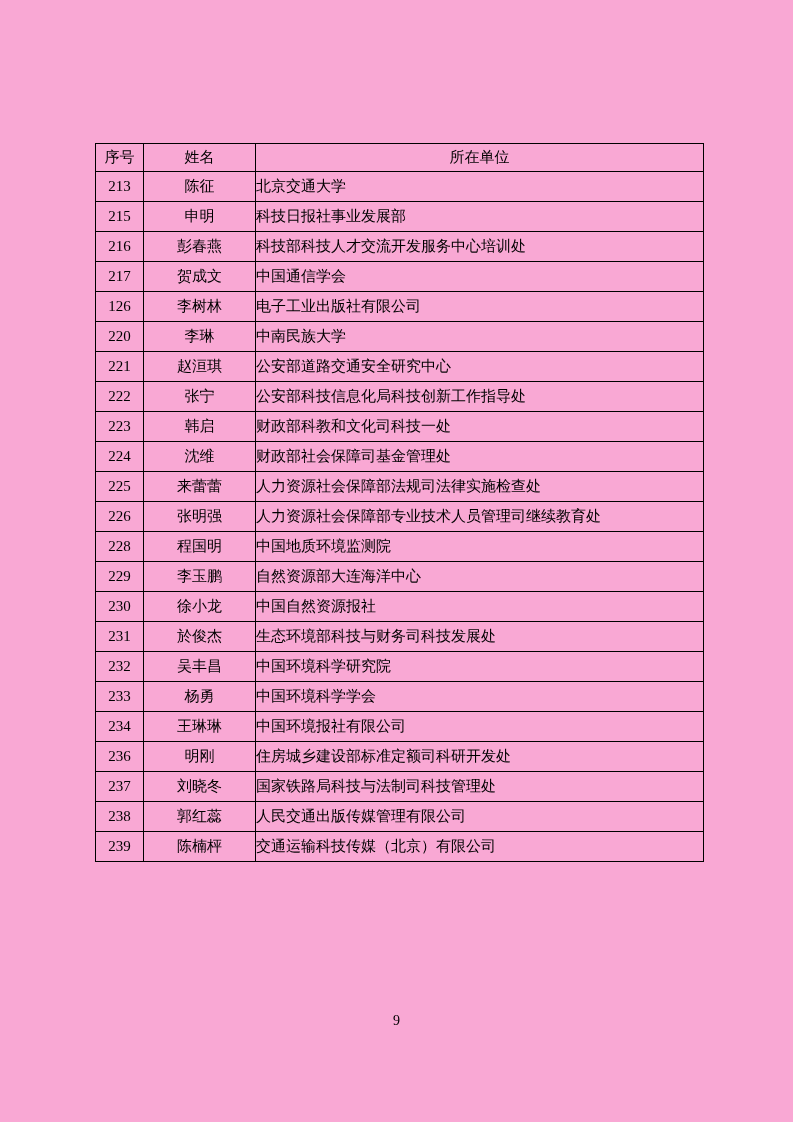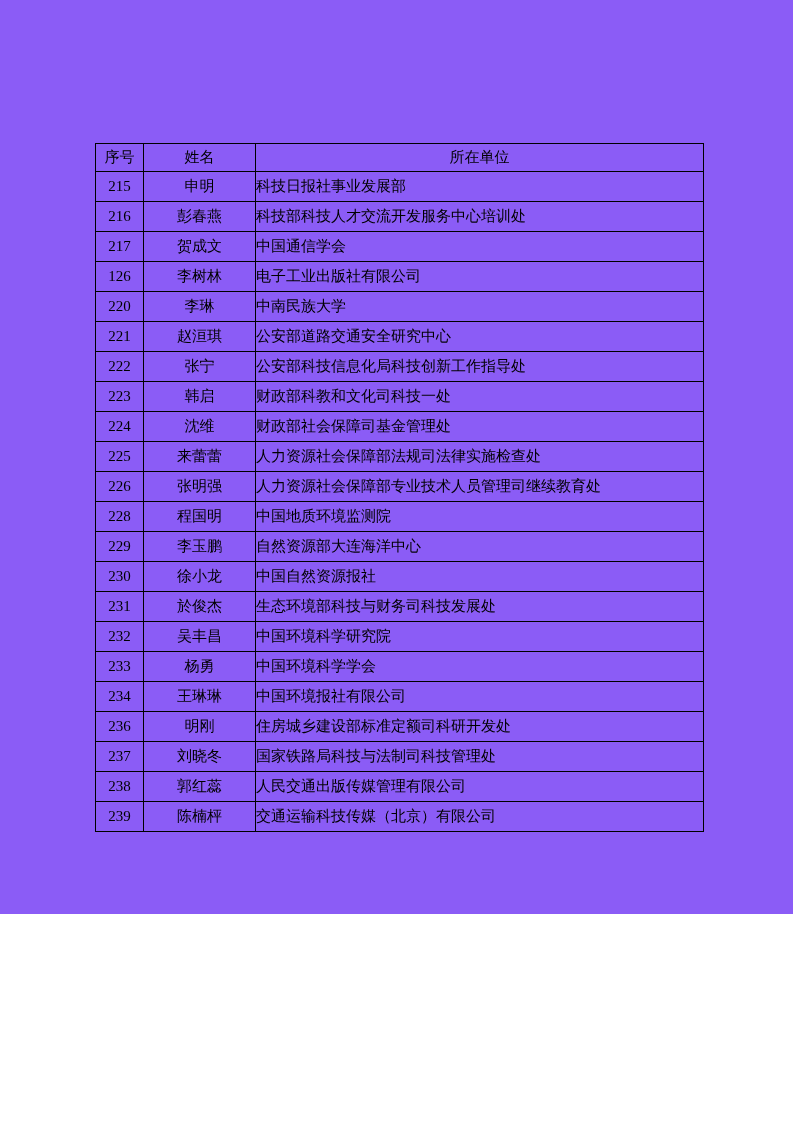--- a/index.html
+++ b/index.html
@@ -9,22 +9,22 @@
   }
   body {
     width: 793px;
     height: 1122px;
     font-family: "Liberation Serif", "DejaVu Serif", serif;
     color: #000000;
   }
   .page {
     position: relative;
     width: 793px;
-    height: 914px;
-    background: #8b5cf6;
+    height: 1122px;
+    background: #f9a8d4;
     overflow: hidden;
   }
   table.roster {
     position: absolute;
     left: 95px;
     top: 143px;
     width: 608px;
     border-collapse: collapse;
     table-layout: fixed;
     font-size: 15px;
@@ -71,20 +71,25 @@
       <col class="col-unit">
     </colgroup>
     <thead>
       <tr>
         <th>序号</th>
         <th>姓名</th>
         <th>所在单位</th>
       </tr>
     </thead>
     <tbody>
+  <tr>
+    <td class="c-no">213</td>
+    <td class="c-name">陈征</td>
+    <td class="c-unit">北京交通大学</td>
+  </tr>
 
 
   <tr>
     <td class="c-no">215</td>
     <td class="c-name">申明</td>
     <td class="c-unit">科技日报社事业发展部</td>
   </tr>
 
   <tr>
     <td class="c-no">216</td>

